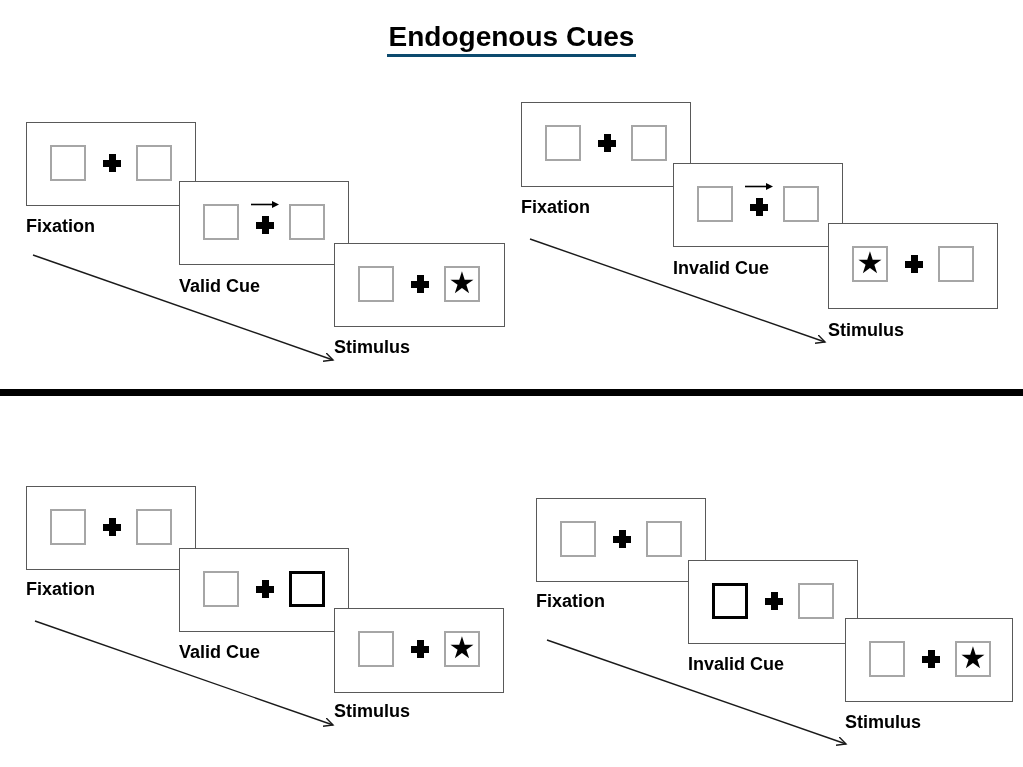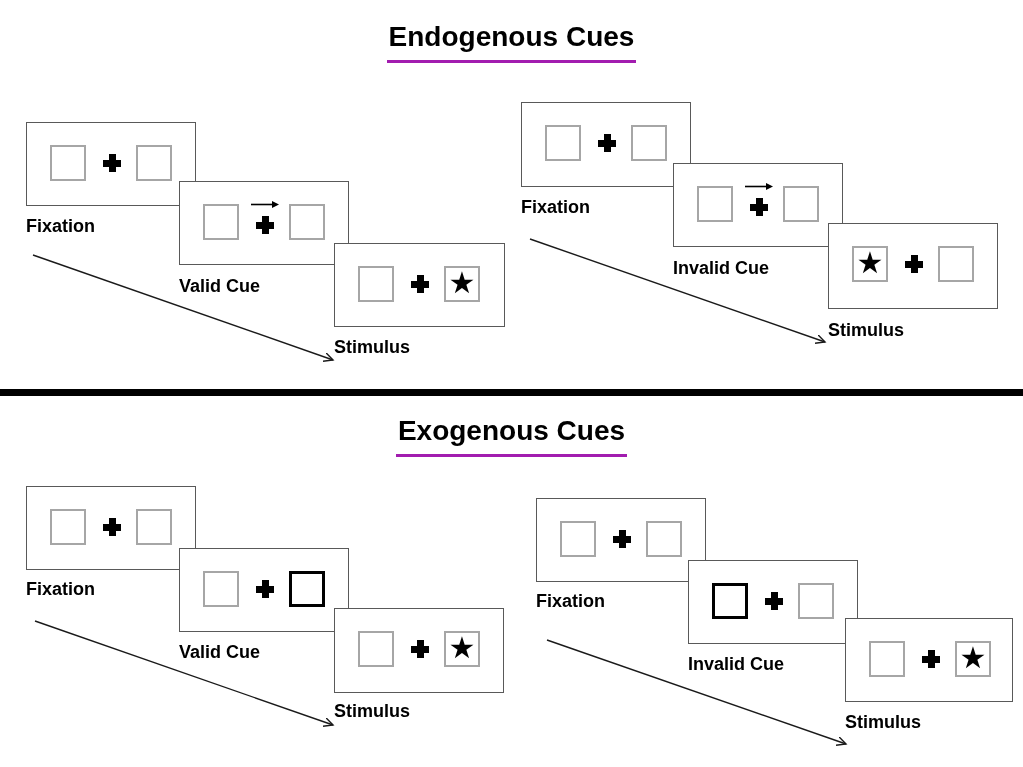--- a/index.html
+++ b/index.html
@@ -1,20 +1,20 @@
 <!DOCTYPE html>
 <html><head>
 <meta charset="utf-8">
 <style>
   html,body{margin:0;padding:0;background:#fff;}
   .stage{position:relative;width:1023px;height:767px;background:#fff;overflow:hidden;
          font-family:"Liberation Sans",sans-serif;color:#000;}
   .title-row{position:absolute;left:10px;width:1003px;text-align:center;}
   .title{display:inline-block;font-weight:bold;font-size:28px;line-height:30px;
-         border-bottom:3px solid #a21caf;padding:0 2px 8px 2px;}
+         border-bottom:3px solid #0c4a6e;padding:0 2px 2px 2px;}
   .divider{position:absolute;left:0;top:389px;width:1023px;height:7px;background:#000;}
   .panel{position:absolute;width:170px;height:84px;background:#fff;
          border:1px solid #595959;box-sizing:border-box;}
   .sq{position:absolute;width:36px;height:36px;background:#fff;
       border:2px solid #a6a6a6;box-sizing:border-box;}
   .sq.l{left:23px;top:22px;}
   .sq.r{left:109px;top:22px;}
   .sq.hl{border:3px solid #000;}
   .cross{position:absolute;width:18px;height:18px;left:76px;top:31px;}
   .cross.low{top:34px;}
@@ -95,23 +95,20 @@
     <div class="sq l">
       <span class="star">★</span>
     </div>
     <div class="cross"></div>
     <div class="sq r"></div>
   </div>
   <div class="plabel" style="left:828px;top:320px;width:170px;">Stimulus</div>
 
   <div class="divider"></div>
 
-  <div class="title-row" style="top:416px;">
-    <span class="title">Exogenous Cues</span>
-  </div>
 
   <svg class="seq-arrow" style="left:30px;top:614px;" width="315" height="120">
     <line x1="5" y1="7" x2="303" y2="111" stroke="#1a1a1a" stroke-width="1.4" marker-end="url(#ah)"></line>
   </svg>
   <div class="panel" style="left:26px;top:486px;">
     <div class="sq l"></div>
     <div class="cross"></div>
     <div class="sq r"></div>
   </div>
   <div class="plabel" style="left:26px;top:579px;width:170px;">Fixation</div>

